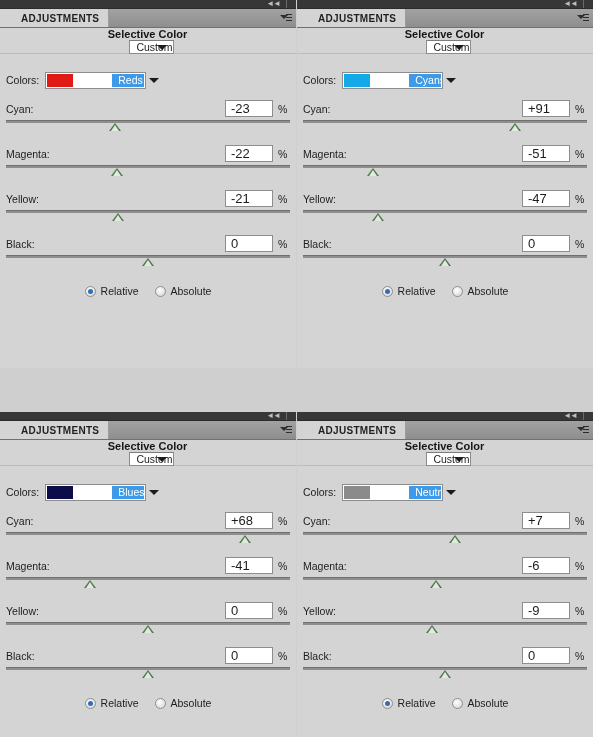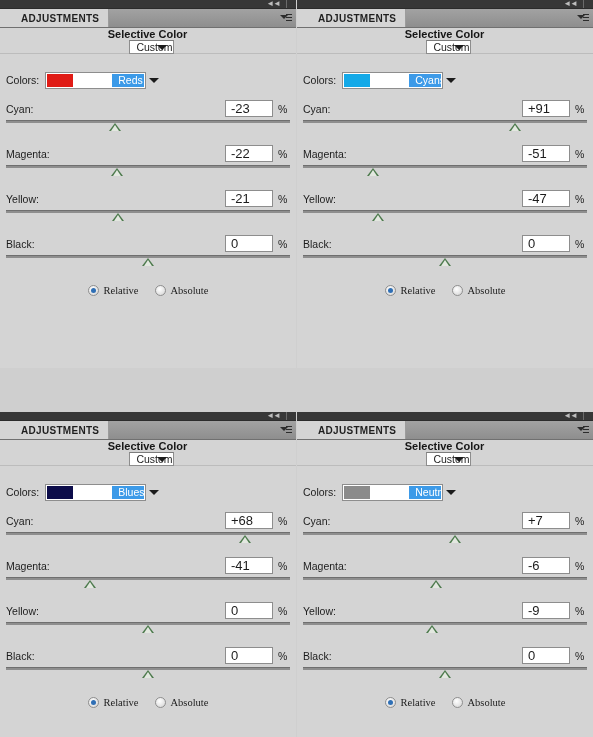--- a/index.html
+++ b/index.html
@@ -280,21 +280,20 @@
     border-bottom: 6px solid #e3e8e0;
   }
 
   
   .method-row {
     display: flex;
     justify-content: center;
     align-items: center;
     margin-top: 14px;
     gap: 16px;
-    font-family: Liberation Serif, serif;
   }
   .radio-opt {
     display: flex;
     align-items: center;
     font-size: 10.5px;
     color: #1c1c1c;
   }
   .radio {
     width: 11px;
     height: 11px;

